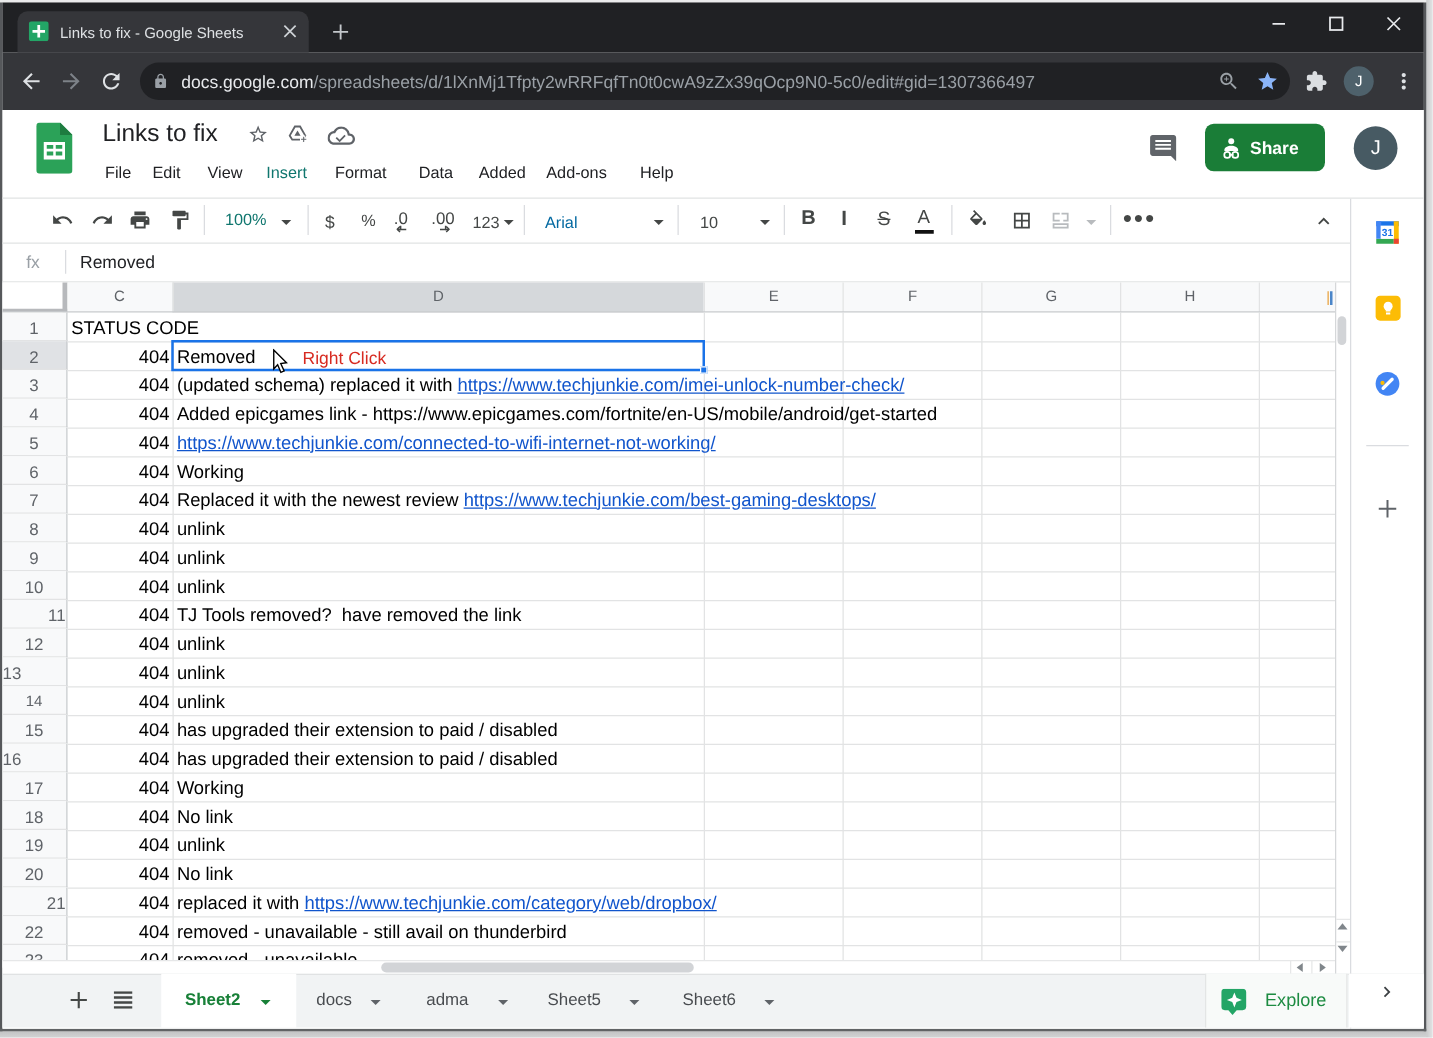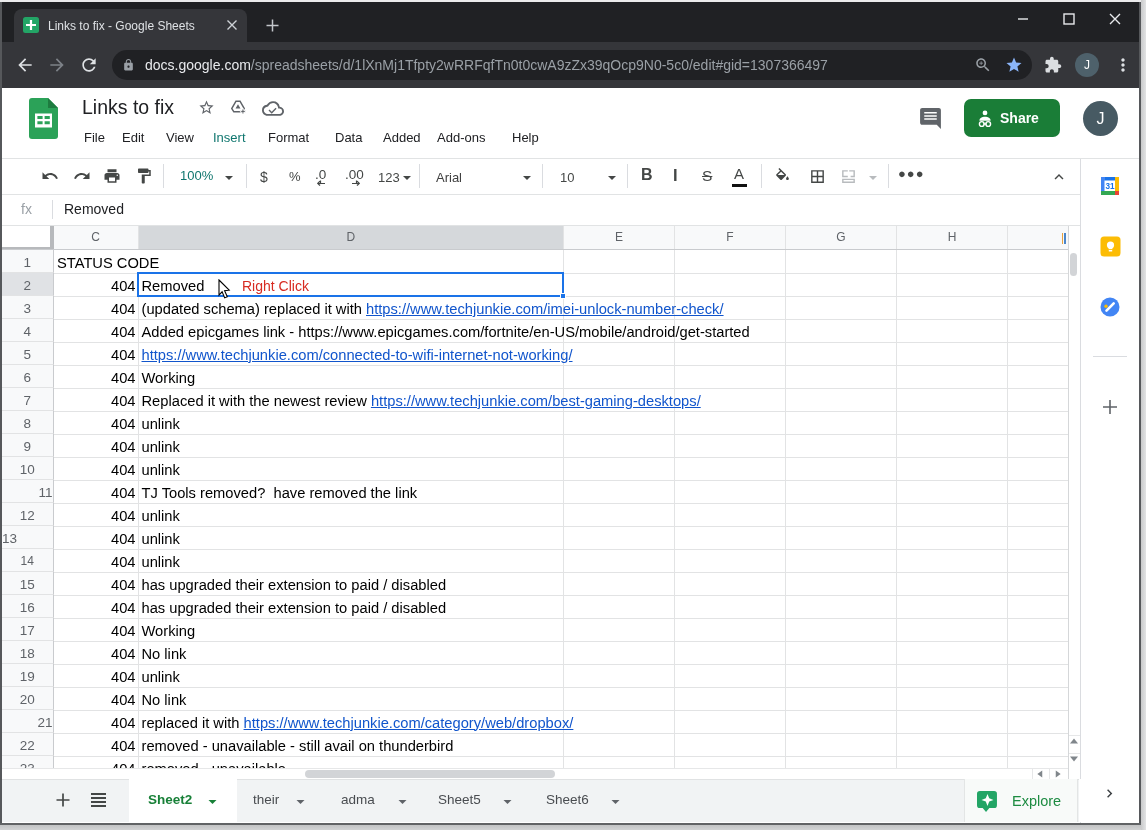--- a/index.html
+++ b/index.html
@@ -144,21 +144,21 @@
 <svg class="a" style="left:351px;top:180px" width="9" height="7" viewBox="0 0 9 7">
     <path d="M5.5 0.5v3H1" stroke="#444746" stroke-width="1.2" fill="none"></path>
     <path d="M6 1.2L8.2 3.4 6 5.6" stroke="#444746" stroke-width="1.2" fill="none"></path>
     <path d="M5.2 3.5h3" stroke="#444746" stroke-width="1.2"></path>
   </svg>
 <div class="a" style="left:378px;top:170px;font-size:13px;color:#444746">123</div>
 <svg class="a" style="left:402px;top:173px" width="10" height="10" viewBox="0 0 10 10">
     <path d="M1 3l4 4 4-4z" fill="#444746"></path>
   </svg>
 <div class="a" style="left:419px;top:164px;width:1px;height:24px;background:#dadce0"></div>
-<div class="a" style="left:436px;top:170px;font-size:13px;color:#404040">Arial</div>
+<div class="a" style="left:436px;top:170px;font-size:13px;color:#0369a1">Arial</div>
 <svg class="a" style="left:522px;top:173px" width="10" height="10" viewBox="0 0 10 10">
     <path d="M1 3l4 4 4-4z" fill="#444746"></path>
   </svg>
 <div class="a" style="left:542px;top:164px;width:1px;height:24px;background:#dadce0"></div>
 <div class="a" style="left:560px;top:170px;font-size:13px;color:#444746">10</div>
 <svg class="a" style="left:607px;top:173px" width="10" height="10" viewBox="0 0 10 10">
     <path d="M1 3l4 4 4-4z" fill="#444746"></path>
   </svg>
 <div class="a" style="left:627px;top:164px;width:1px;height:24px;background:#dadce0"></div>
 <div class="a" style="left:641px;top:166px;font-size:16px;font-weight:bold;color:#444746">B</div>
@@ -211,21 +211,21 @@
 <div class="a" style="left:2px;top:364.5px;width:51.5px;height:23px;background:#f8f9fa;border-right:1.5px solid #c9cbce;border-bottom:1px solid #e2e3e4;color:#5f6368;font-size:13.5px;text-align:center;line-height:25.9px;overflow:hidden">6</div>
 <div class="a" style="left:2px;top:387.5px;width:51.5px;height:23px;background:#f8f9fa;border-right:1.5px solid #c9cbce;border-bottom:1px solid #e2e3e4;color:#5f6368;font-size:13.5px;text-align:center;line-height:25.9px;overflow:hidden">7</div>
 <div class="a" style="left:2px;top:410.5px;width:51.5px;height:23px;background:#f8f9fa;border-right:1.5px solid #c9cbce;border-bottom:1px solid #e2e3e4;color:#5f6368;font-size:13.5px;text-align:center;line-height:25.9px;overflow:hidden">8</div>
 <div class="a" style="left:2px;top:433.5px;width:51.5px;height:23px;background:#f8f9fa;border-right:1.5px solid #c9cbce;border-bottom:1px solid #e2e3e4;color:#5f6368;font-size:13.5px;text-align:center;line-height:25.9px;overflow:hidden">9</div>
 <div class="a" style="left:2px;top:456.5px;width:51.5px;height:23px;background:#f8f9fa;border-right:1.5px solid #c9cbce;border-bottom:1px solid #e2e3e4;color:#5f6368;font-size:13.5px;text-align:center;line-height:25.9px;overflow:hidden">10</div>
 <div class="a" style="left:2px;top:479.5px;width:51.5px;height:23px;background:#f8f9fa;border-right:1.5px solid #c9cbce;border-bottom:1px solid #e2e3e4;color:#5f6368;font-size:13.5px;text-align:right;line-height:25.9px;overflow:hidden">11</div>
 <div class="a" style="left:2px;top:502.5px;width:51.5px;height:23px;background:#f8f9fa;border-right:1.5px solid #c9cbce;border-bottom:1px solid #e2e3e4;color:#5f6368;font-size:13.5px;text-align:center;line-height:25.9px;overflow:hidden">12</div>
 <div class="a" style="left:2px;top:525.5px;width:51.5px;height:23px;background:#f8f9fa;border-right:1.5px solid #c9cbce;border-bottom:1px solid #e2e3e4;color:#5f6368;font-size:13.5px;text-align:left;line-height:25.9px;overflow:hidden">13</div>
 <div class="a" style="left:2px;top:548.5px;width:51.5px;height:23px;background:#f8f9fa;border-right:1.5px solid #c9cbce;border-bottom:1px solid #e2e3e4;color:#5f6368;font-size:12px;text-align:center;line-height:25.9px;overflow:hidden">14</div>
 <div class="a" style="left:2px;top:571.5px;width:51.5px;height:23px;background:#f8f9fa;border-right:1.5px solid #c9cbce;border-bottom:1px solid #e2e3e4;color:#5f6368;font-size:13.5px;text-align:center;line-height:25.9px;overflow:hidden">15</div>
-<div class="a" style="left:2px;top:594.5px;width:51.5px;height:23px;background:#f8f9fa;border-right:1.5px solid #c9cbce;border-bottom:1px solid #e2e3e4;color:#5f6368;font-size:13.5px;text-align:center;line-height:25.9px;overflow:hidden">16</div>
+<div class="a" style="left:2px;top:594.5px;width:51.5px;height:23px;background:#f8f9fa;border-right:1.5px solid #c9cbce;border-bottom:1px solid #e2e3e4;color:#5f6368;font-size:13.5px;line-height:25.9px;overflow:hidden">16</div>
 <div class="a" style="left:2px;top:617.5px;width:51.5px;height:23px;background:#f8f9fa;border-right:1.5px solid #c9cbce;border-bottom:1px solid #e2e3e4;color:#5f6368;font-size:13.5px;text-align:center;line-height:25.9px;overflow:hidden">17</div>
 <div class="a" style="left:2px;top:640.5px;width:51.5px;height:23px;background:#f8f9fa;border-right:1.5px solid #c9cbce;border-bottom:1px solid #e2e3e4;color:#5f6368;font-size:13.5px;text-align:center;line-height:25.9px;overflow:hidden">18</div>
 <div class="a" style="left:2px;top:663.5px;width:51.5px;height:23px;background:#f8f9fa;border-right:1.5px solid #c9cbce;border-bottom:1px solid #e2e3e4;color:#5f6368;font-size:13.5px;text-align:center;line-height:25.9px;overflow:hidden">19</div>
 <div class="a" style="left:2px;top:686.5px;width:51.5px;height:23px;background:#f8f9fa;border-right:1.5px solid #c9cbce;border-bottom:1px solid #e2e3e4;color:#5f6368;font-size:13.5px;text-align:center;line-height:25.9px;overflow:hidden">20</div>
 <div class="a" style="left:2px;top:709.5px;width:51.5px;height:23px;background:#f8f9fa;border-right:1.5px solid #c9cbce;border-bottom:1px solid #e2e3e4;color:#5f6368;font-size:13.5px;text-align:right;line-height:25.9px;overflow:hidden">21</div>
 <div class="a" style="left:2px;top:732.5px;width:51.5px;height:23px;background:#f8f9fa;border-right:1.5px solid #c9cbce;border-bottom:1px solid #e2e3e4;color:#5f6368;font-size:13.5px;text-align:center;line-height:25.9px;overflow:hidden">22</div>
 <div class="a" style="left:2px;top:755.5px;width:51.5px;height:18.5px;background:#f8f9fa;border-right:1.5px solid #c9cbce;border-bottom:1px solid #e2e3e4;color:#5f6368;font-size:13.5px;text-align:center;line-height:25.9px;overflow:hidden">23</div>
 
 <div class="a" style="left:563px;top:250px;width:1px;height:518px;background:#e2e3e4"></div>
 <div class="a" style="left:674px;top:250px;width:1px;height:518px;background:#e2e3e4"></div>
@@ -365,21 +365,21 @@
     <path d="M8 1.5v13M1.5 8h13" stroke="#444746" stroke-width="1.7"></path>
   </svg>
 <svg class="a" style="left:91px;top:793px" width="15" height="14" viewBox="0 0 15 14">
     <path d="M0 1h15M0 5h15M0 9h15M0 13h15" stroke="#444746" stroke-width="2"></path>
   </svg>
 <div class="a" style="left:129px;top:779px;width:108px;height:43px;background:#fff"></div>
 <div class="a" style="left:148px;top:791.5px;font-size:13.5px;font-weight:bold;color:#188038">Sheet2</div>
 <svg class="a" style="left:208px;top:797.5px" width="9" height="8" viewBox="0 0 9 8">
     <path d="M0.5 2l4 4 4-4z" fill="#188038"></path>
   </svg>
-<div class="a" style="left:253px;top:791.5px;font-size:13.5px;color:#494c50">their</div>
+<div class="a" style="left:253px;top:791.5px;font-size:13.5px;color:#494c50">docs</div>
 <svg class="a" style="left:296px;top:797.5px" width="9" height="8" viewBox="0 0 9 8">
     <path d="M0.5 2l4 4 4-4z" fill="#5f6368"></path>
   </svg>
 <div class="a" style="left:341px;top:791.5px;font-size:13.5px;color:#494c50">adma</div>
 <svg class="a" style="left:398px;top:797.5px" width="9" height="8" viewBox="0 0 9 8">
     <path d="M0.5 2l4 4 4-4z" fill="#5f6368"></path>
   </svg>
 <div class="a" style="left:438px;top:791.5px;font-size:13.5px;color:#494c50">Sheet5</div>
 <svg class="a" style="left:503px;top:797.5px" width="9" height="8" viewBox="0 0 9 8">
     <path d="M0.5 2l4 4 4-4z" fill="#5f6368"></path>

